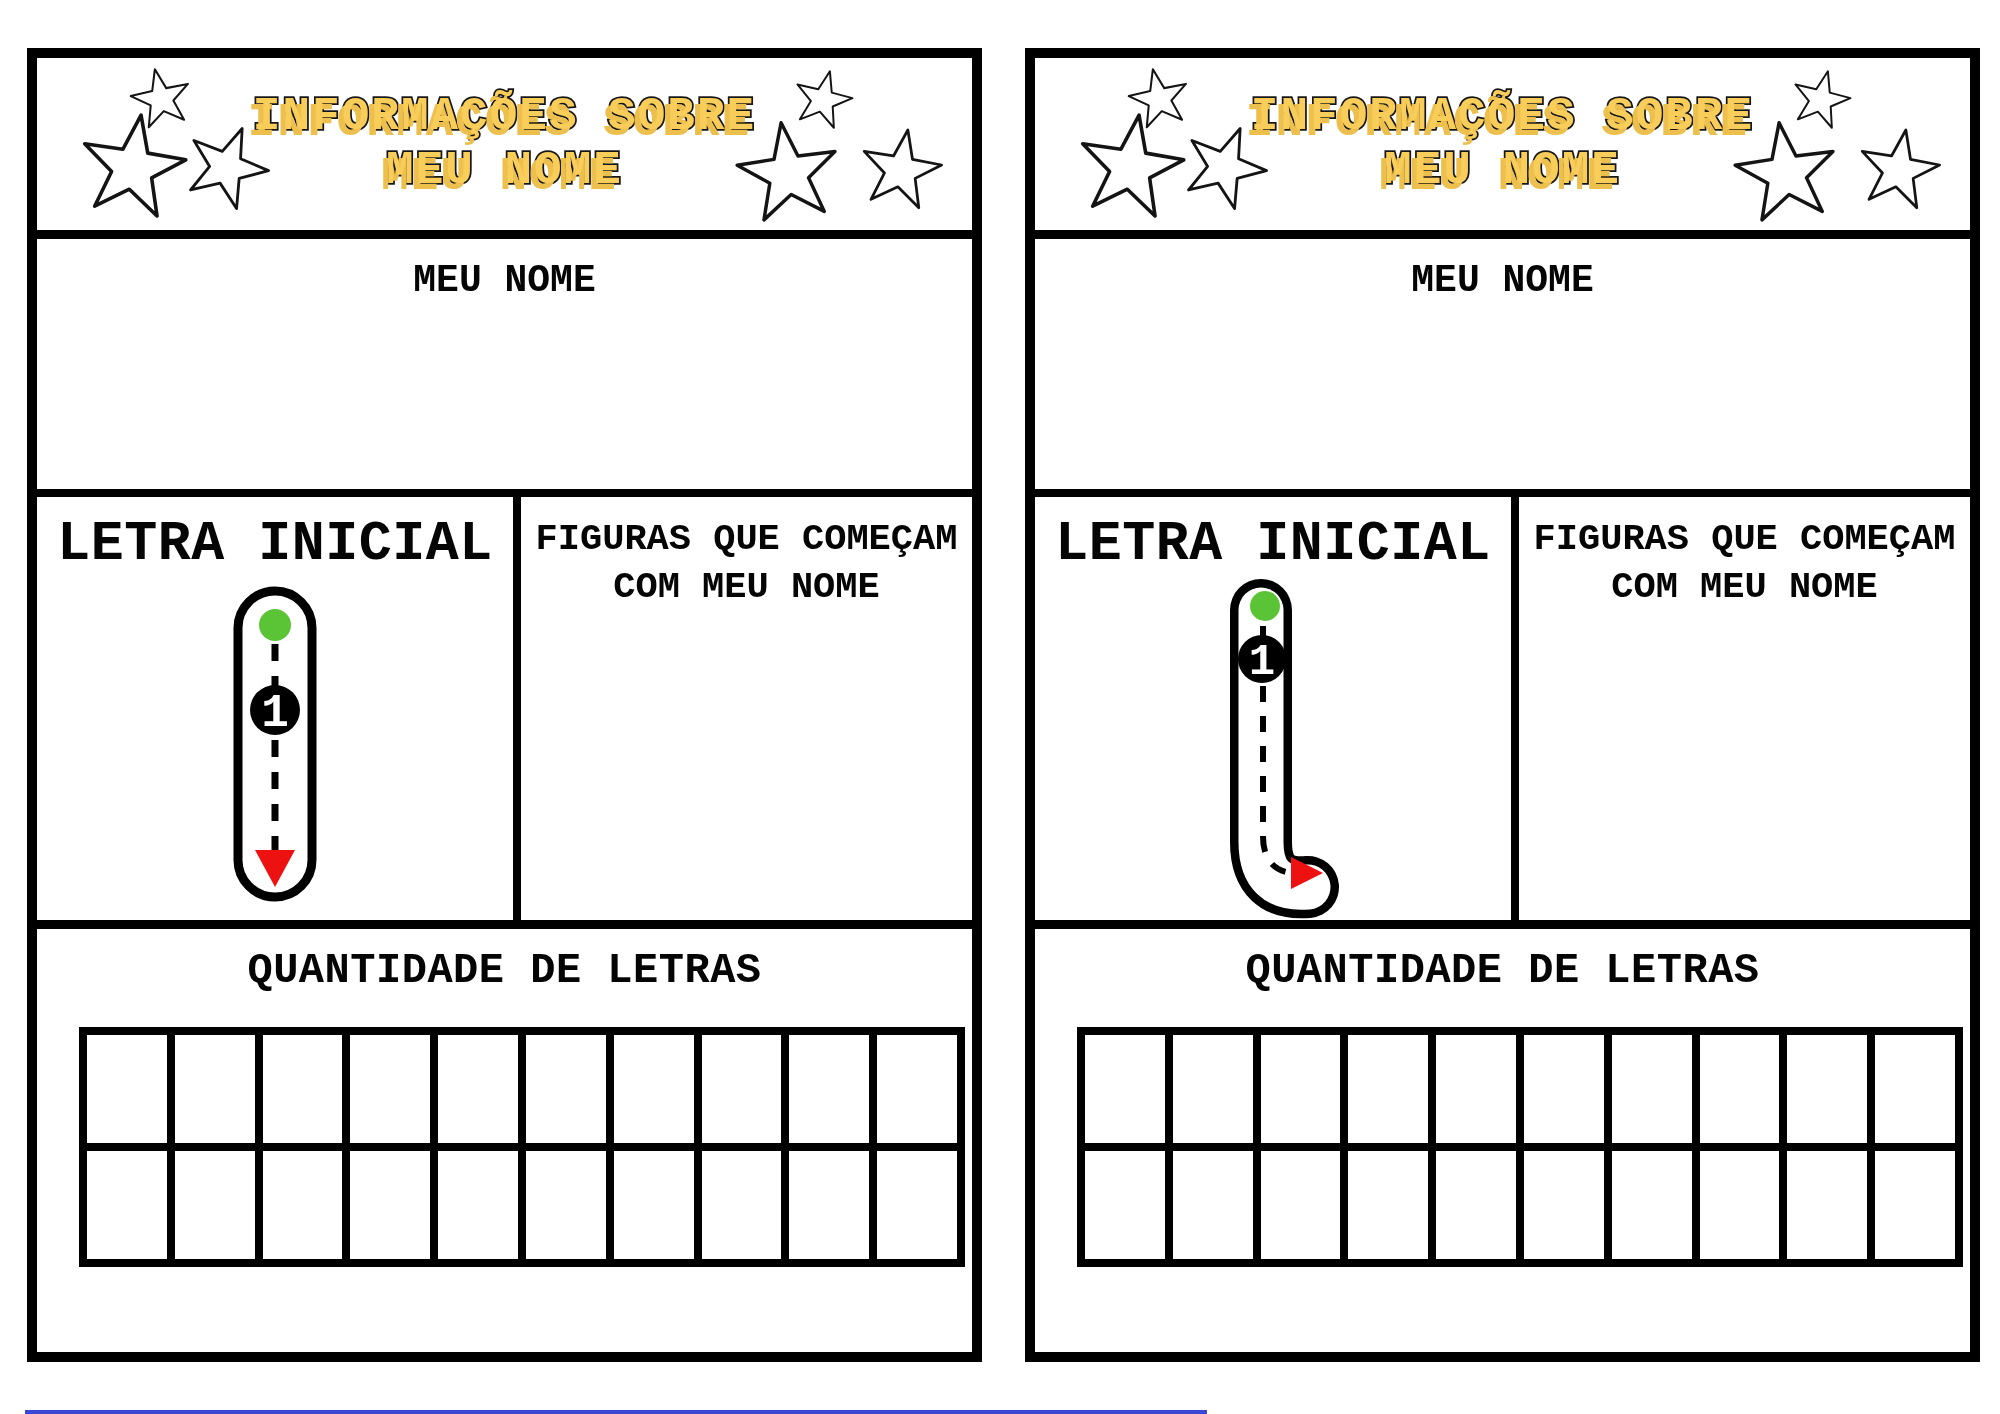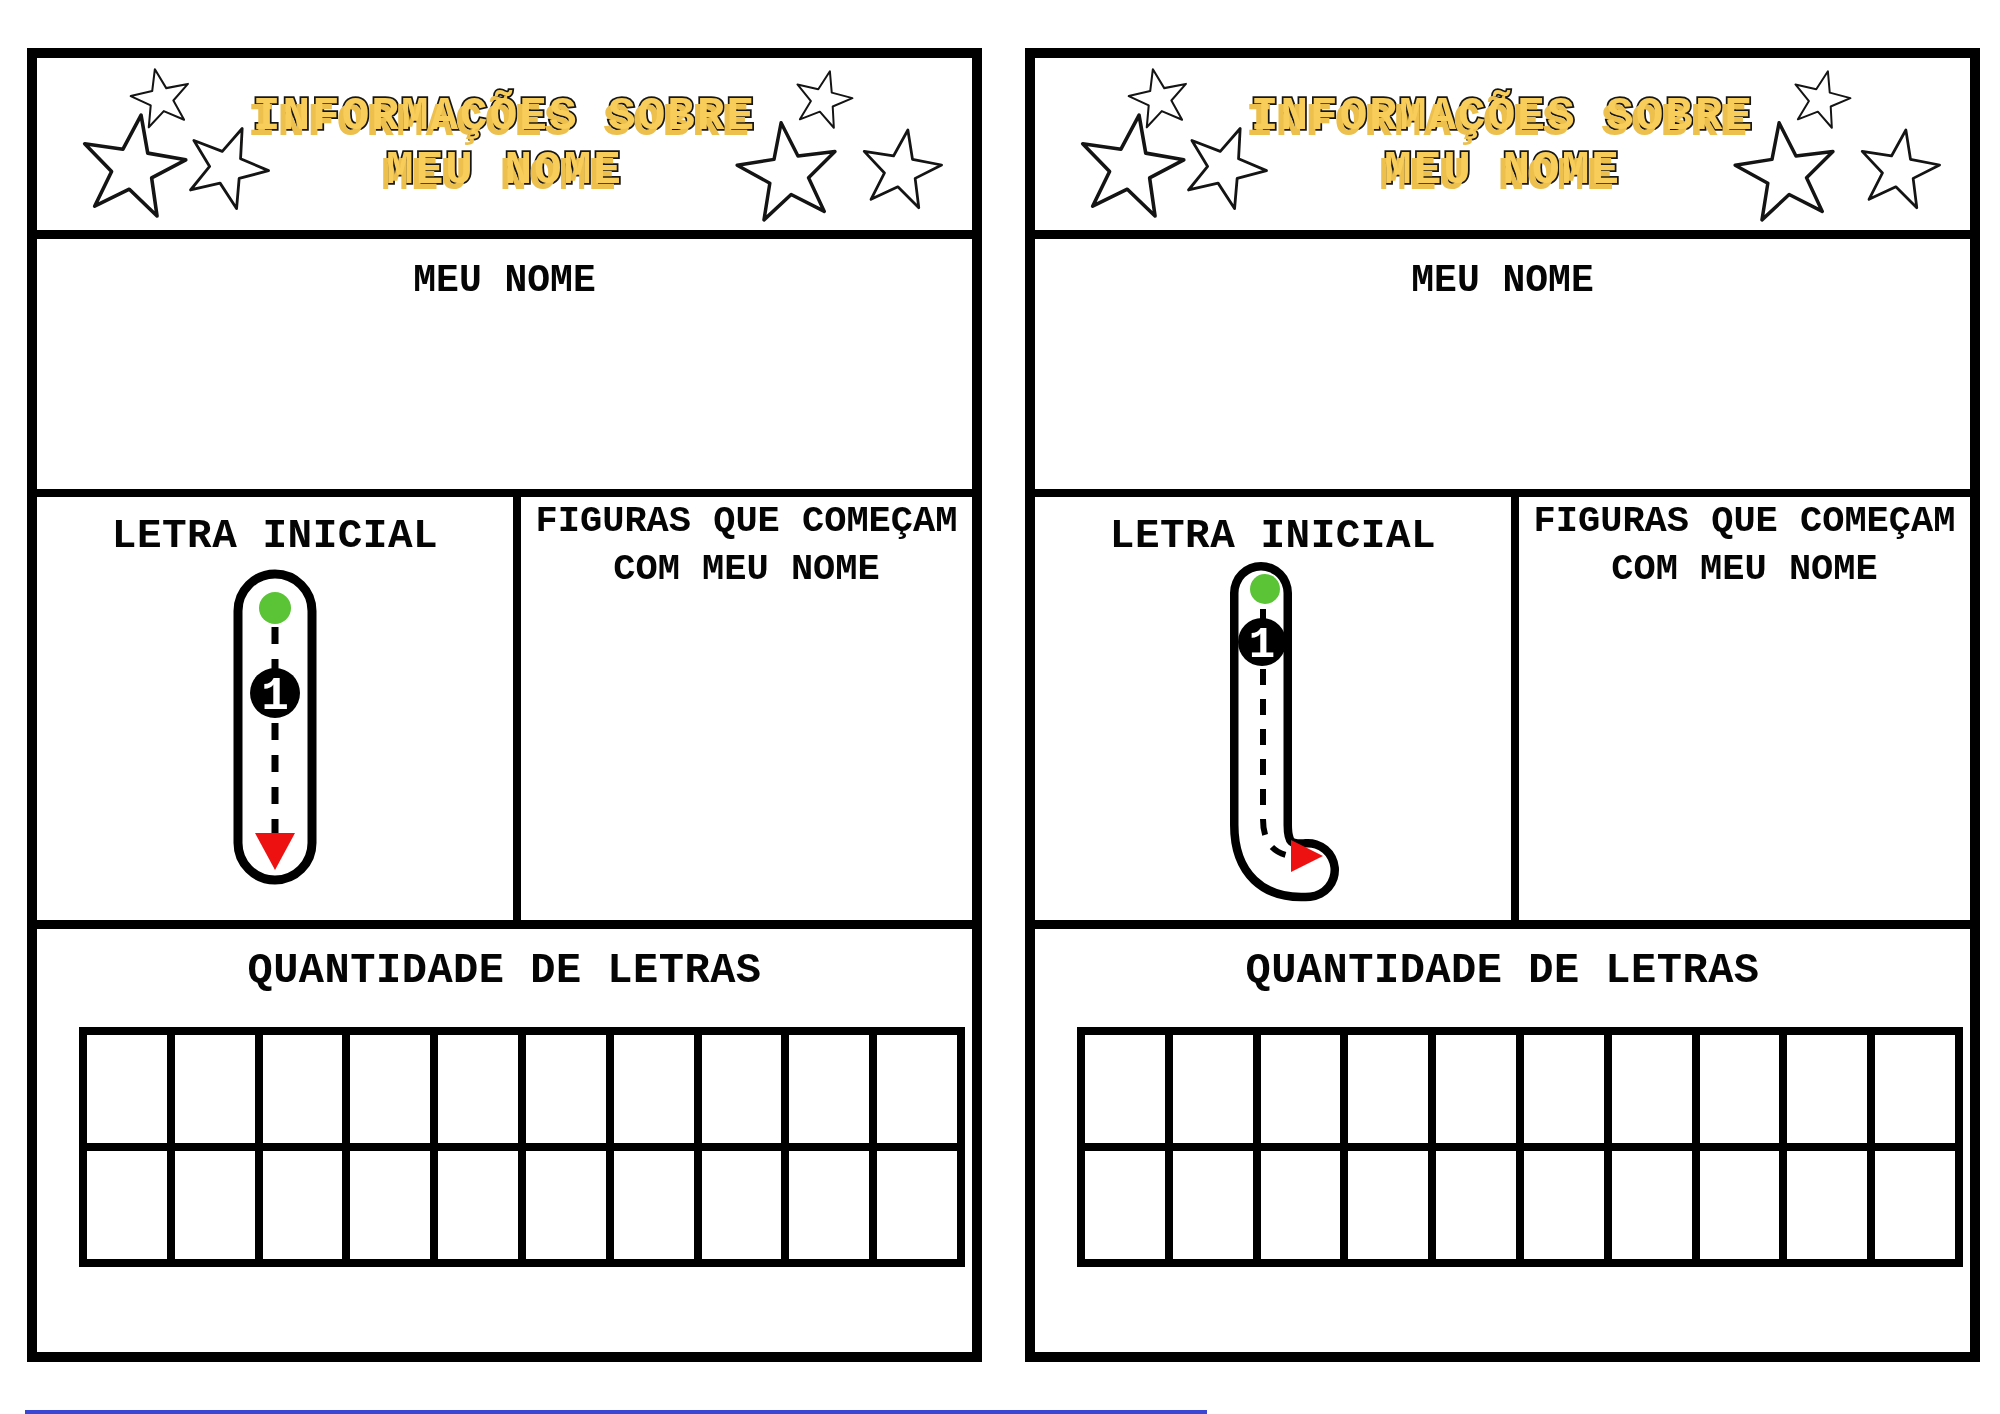--- a/index.html
+++ b/index.html
@@ -23,23 +23,23 @@
 
   
   .name-box{height:258px;border-bottom:8px solid #000;box-sizing:border-box;text-align:center;}
   .sec-label{font-weight:700;color:#050505;}
   .name-box .sec-label{font-size:38px;padding-top:20px;}
 
   
   .middle{display:flex;height:432px;border-bottom:9px solid #000;box-sizing:border-box;}
   .letter-cell{width:476px;border-right:8px solid #000;box-sizing:content-box;
                text-align:center;overflow:hidden;}
-  .letter-cell .sec-label{font-size:41px;padding-top:16px;letter-spacing:0.5px;}
+  .letter-cell .sec-label{font-size:55px;padding-top:16px;letter-spacing:0.5px;}
   .figures-cell{flex:1;text-align:center;}
-  .figures-cell .sec-label{font-size:37px;line-height:1.3;}
+  .figures-cell .sec-label{font-size:37px;line-height:1.3;padding-top:18px;}
   .letter-svg{display:block;margin:10px auto 0;}
   .letter-svg.hook{margin-top:-6px;}
 
   
   .qty{height:423px;box-sizing:border-box;}
   .qty .sec-label{font-size:42px;text-align:center;padding-top:18px;letter-spacing:0.5px;}
   .grid{display:grid;background:#000;gap:8px;padding:8px;box-sizing:border-box;
         width:886px;height:240px;margin:32px 0 0 42px;}
   .grid-cell{background:#fff;}
 

